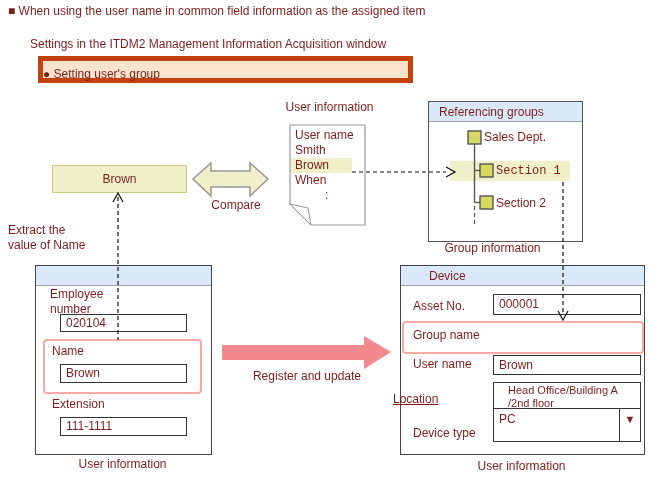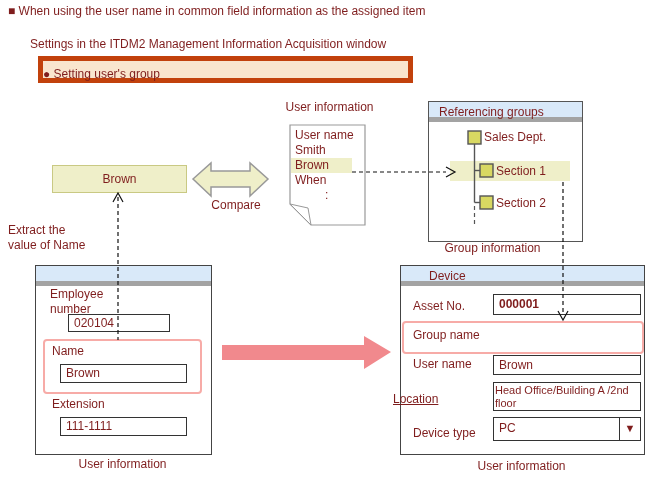--- a/index.html
+++ b/index.html
@@ -4,21 +4,21 @@
 <style>
   html,body{margin:0;padding:0;background:#fff;}
   #stage{position:relative;width:653px;height:480px;background:#fff;overflow:hidden;
          font-family:"Liberation Sans",sans-serif;font-size:12px;color:#7f1d1d;}
   .abs{position:absolute;}
   .lbl{position:absolute;white-space:nowrap;}
   .wrap{position:absolute;white-space:normal;line-height:15px;}
   .center{text-align:center;}
   .panel{position:absolute;background:#fff;border:1px solid #444;}
   .hdrbar{position:absolute;left:0;top:0;right:0;height:20px;background:#D9E9F9;
-          border-bottom:5px solid #a3a3a3;line-height:20px;padding-left:11px;box-sizing:border-box;}
+          border-bottom:1px solid #a3a3a3;line-height:20px;padding-left:11px;box-sizing:border-box;}
   .input{position:absolute;background:#fff;border:1px solid #333;box-sizing:border-box;
          padding-left:5px;overflow:hidden;}
   .redbox{position:absolute;border:2px solid #F7ABA7;border-radius:4px;background:transparent;}
   .ylw{background:#EFEFC9;}
   .docline{height:15px;line-height:15px;padding-left:4px;white-space:nowrap;}
   .peach{position:absolute;left:30px;top:56px;width:375px;height:27px;background:#F9E5CE;
          border:5px solid #c2410c;line-height:27px;box-sizing:border-box;margin-left:8px;}
   .brown-tag{position:absolute;left:52px;top:165px;width:133px;height:26px;background:#EFEFC9;
          border:1px solid #C9C983;line-height:26px;text-align:center;}
   .treelbl{position:absolute;white-space:nowrap;}
@@ -42,54 +42,55 @@
     <div class="docline ylw" style="width:57px;">Brown</div>
     <div class="docline">When</div>
     <div class="docline" style="padding-left:34px;">:</div>
   </div>
 
   <div class="panel" style="left:428px;top:101px;width:153px;height:139px;border-color:#555;">
     <div class="hdrbar" style="padding-left:10px;">Referencing groups</div>
   </div>
   <div class="abs ylw" style="left:450px;top:161px;width:120px;height:20px;"></div>
   <div class="treelbl" style="left:484px;top:130px;">Sales Dept.</div>
-  <div class="treelbl" style="left:496px;top:164px;">Section 1</div>
+  <div class="treelbl" style="left:496px;top:164px;font-family:Liberation Mono, monospace;">Section 1</div>
   <div class="treelbl" style="left:496px;top:196px;">Section 2</div>
   <div class="lbl center" style="left:425px;top:241px;width:135px;">Group information</div>
 
   <div class="brown-tag">Brown</div>
   <div class="lbl center" style="left:196px;top:198px;width:80px;">Compare</div>
   <div class="wrap" style="left:8px;top:223px;width:88px;">Extract the value of Name</div>
 
   <div class="panel" style="left:35px;top:265px;width:175px;height:188px;">
     <div class="hdrbar"></div>
   </div>
   <div class="wrap" style="left:50px;top:287px;width:80px;">Employee number</div>
-  <div class="input" style="left:60px;top:314px;width:102px;height:18px;line-height:16px;margin-left:8px;">020104</div>
+  <div class="input" style="left:60px;top:314px;width:127px;height:18px;line-height:16px;">020104</div>
   <div class="redbox" style="left:43px;top:339px;width:155px;height:51px;"></div>
   <div class="lbl" style="left:52px;top:344px;">Name</div>
   <div class="input" style="left:60px;top:364px;width:127px;height:19px;line-height:17px;">Brown</div>
   <div class="lbl" style="left:52px;top:397px;">Extension</div>
   <div class="input" style="left:60px;top:417px;width:127px;height:19px;line-height:17px;">111-1111</div>
   <div class="lbl center" style="left:35px;top:457px;width:175px;">User information</div>
 
+  <div class="lbl center" style="left:222px;top:369px;width:170px;">Register and update</div>
 
   <div class="panel" style="left:400px;top:265px;width:243px;height:188px;">
     <div class="hdrbar" style="padding-left:28px;">Device</div>
   </div>
   <div class="lbl" style="left:413px;top:299px;">Asset No.</div>
-  <div class="input" style="left:493px;top:294px;width:148px;height:21px;line-height:19px;font-weight:bold;">000001</div>
+  <div class="input" style="left:493px;top:294px;width:148px;height:21px;line-height:19px;">000001</div>
   <div class="redbox" style="left:402px;top:321px;width:238px;height:29px;"></div>
   <div class="lbl" style="left:413px;top:328px;text-align:right;">Group name</div>
   <div class="lbl" style="left:413px;top:357px;">User name</div>
   <div class="input" style="left:493px;top:355px;width:148px;height:20px;line-height:18px;">Brown</div>
   <div class="lbl" style="left:393px;top:392px;text-decoration:underline;">Location</div>
-  <div class="input" style="left:493px;top:382px;width:148px;height:29px;font-size:11px;line-height:13px;padding:1px 2px 0 1px;white-space:normal;">Head Office/Building A /2nd floor</div>
+  <div class="input" style="left:493px;top:382px;width:148px;height:29px;font-size:11px;line-height:13px;padding:1px 2px 0 14px;white-space:normal;">Head Office/Building A /2nd floor</div>
   <div class="lbl" style="left:413px;top:426px;">Device type</div>
-  <div class="input" style="left:493px;top:417px;width:148px;height:24px;line-height:20px;">
+  <div class="input" style="left:493px;top:408px;width:148px;height:34px;line-height:20px;">
     <span>PC</span>
     <span class="dd-btn"><span>▼</span></span>
   </div>
   <div class="lbl center" style="left:400px;top:459px;width:243px;">User information</div>
 
   <svg class="overlay" width="653" height="480" viewBox="0 0 653 480">
 
     <polygon points="290,125 365,125 365,225 311,225 290,204" fill="none" stroke="#999" stroke-width="1.2"></polygon>
     <polygon points="290,204 311,225 308,208" fill="#fff" stroke="#999" stroke-width="1"></polygon>
 

